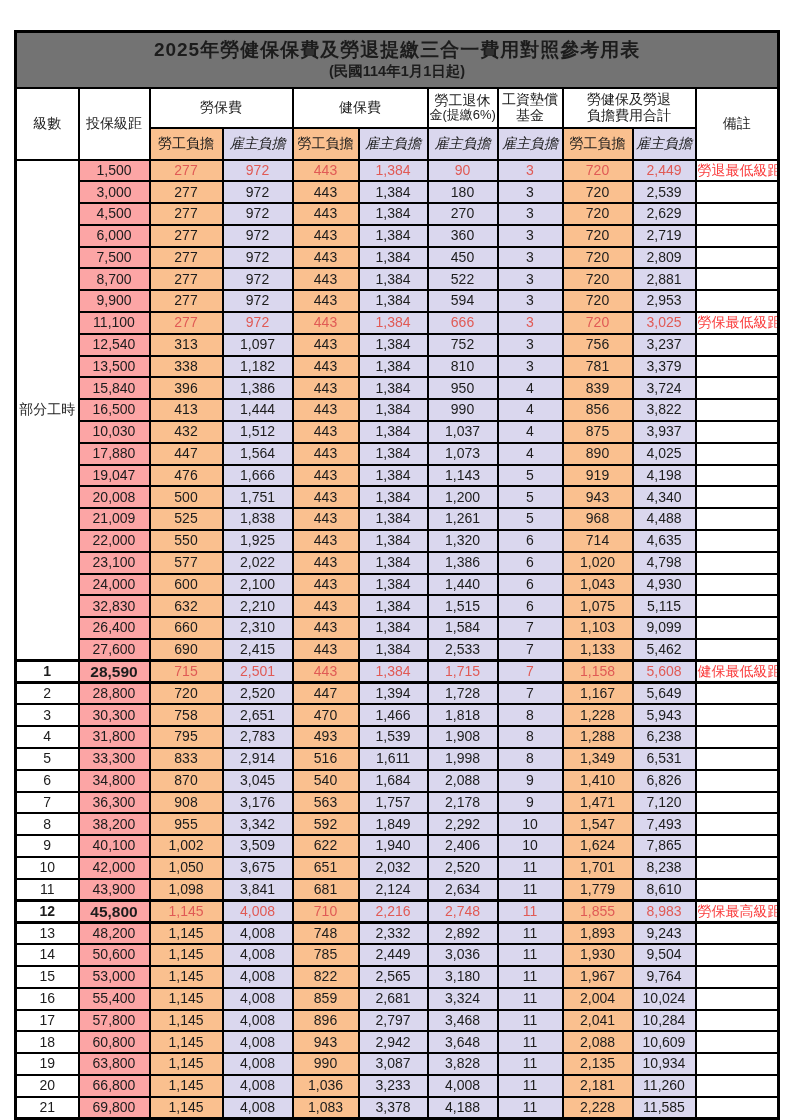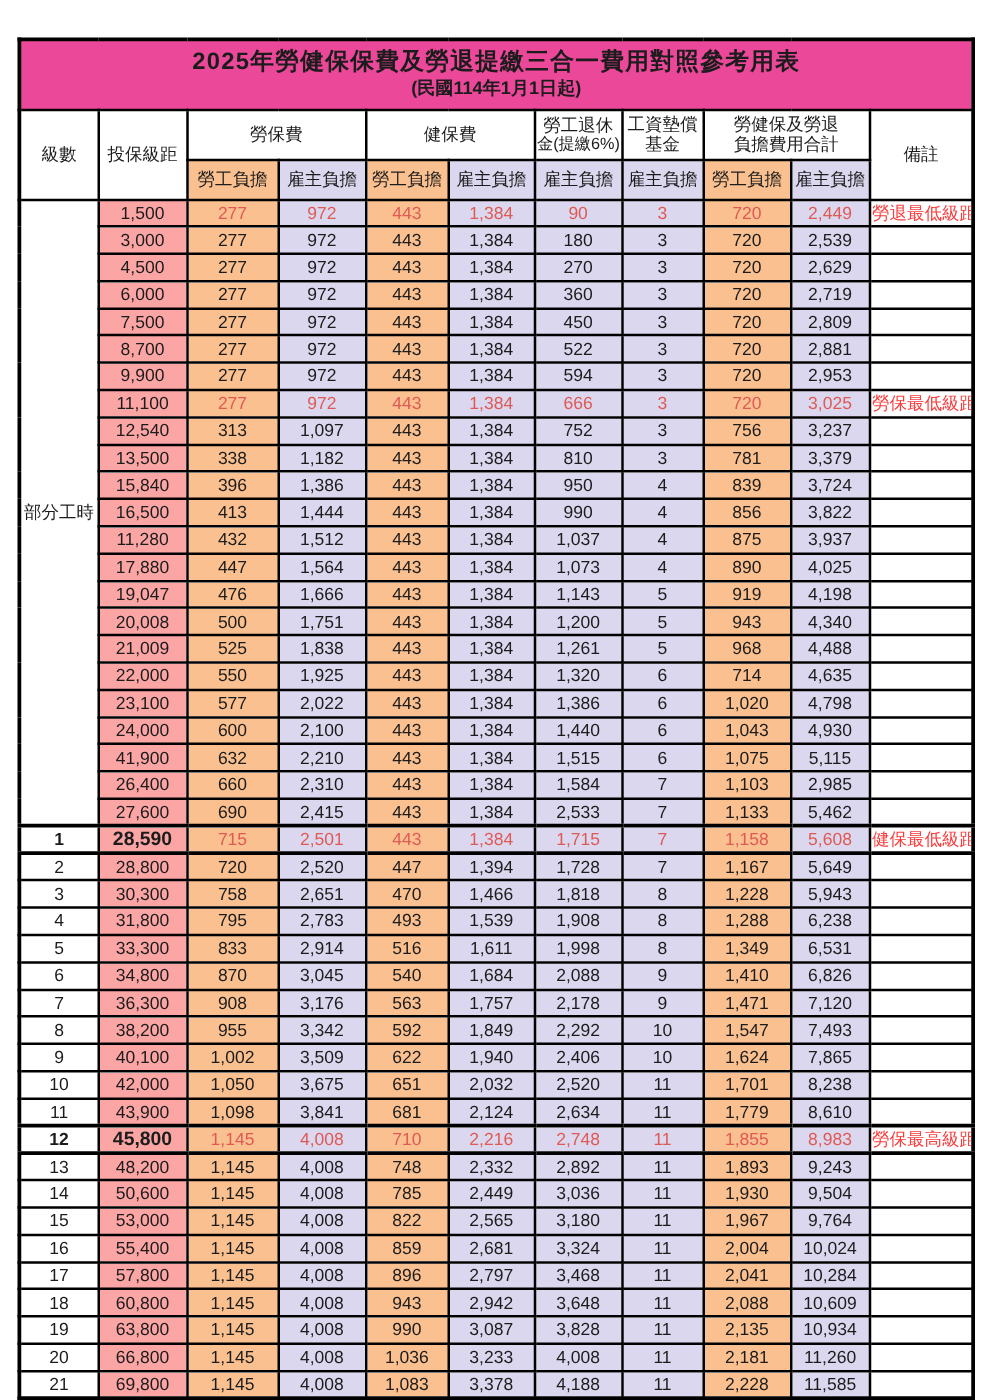--- a/index.html
+++ b/index.html
@@ -23,27 +23,27 @@
     border-collapse:collapse;table-layout:fixed;
     border:3px solid var(--border);
   }
   table.ref th,table.ref td{
     border:2px solid var(--border);
     padding:0 1px;
     text-align:center;vertical-align:middle;
     font-size:14px;line-height:1.1;
     overflow:hidden;white-space:nowrap;
   }
-  .title-cell{height:56px;background:#ec4899;margin-top:27px;}
+  .title-cell{height:56px;background:#737373;margin-top:27px;}
   .title-line{font-size:19px;font-weight:bold;letter-spacing:1px;}
   .subtitle-line{font-size:14.5px;font-weight:bold;margin-top:3px;}
   .grp{height:40px;font-weight:normal;font-size:14px;background:#fff;}
   .sub{height:32px;font-size:13px;font-weight:normal;}
   .sub.emp{background:var(--orange);}
-  .sub.er{background:var(--lav);}
+  .sub.er{background:var(--lav);font-style:italic;}
   tbody td{height:21.8px;}
   td.c-emp{background:var(--orange);}
   td.c-er{background:var(--lav);}
   td.level-cell{font-size:13.5px;background:#fff;margin-left:28px;}
   td.bracket-cell{font-size:14.5px;background:#fca5a5;}
   td.note-cell{font-size:11px;font-weight:normal;color:var(--red-note);background:#fff;padding:0;}
   tr.red-row td.c-emp,tr.red-row td.c-er{color:var(--red-val);}
   tr.emph td{border-top:3px solid var(--border);border-bottom:3px solid var(--border);}
   tr.emph td.bracket-cell{font-weight:bold;font-size:15.5px;}
   tr.emph td.level-cell{font-weight:bold;}
@@ -243,21 +243,21 @@
           <td class="c-er">1,444</td>
           <td class="c-emp">443</td>
           <td class="c-er">1,384</td>
           <td class="c-er">990</td>
           <td class="c-er">4</td>
           <td class="c-emp">856</td>
           <td class="c-er">3,822</td>
           <td class="note-cell"></td>
         </tr>
         <tr>
-          <td class="bracket-cell">11,280</td>
+          <td class="bracket-cell">10,030</td>
           <td class="c-emp">432</td>
           <td class="c-er">1,512</td>
           <td class="c-emp">443</td>
           <td class="c-er">1,384</td>
           <td class="c-er">1,037</td>
           <td class="c-er">4</td>
           <td class="c-emp">875</td>
           <td class="c-er">3,937</td>
           <td class="note-cell"></td>
         </tr>
@@ -339,41 +339,41 @@
           <td class="c-er">2,100</td>
           <td class="c-emp">443</td>
           <td class="c-er">1,384</td>
           <td class="c-er">1,440</td>
           <td class="c-er">6</td>
           <td class="c-emp">1,043</td>
           <td class="c-er">4,930</td>
           <td class="note-cell"></td>
         </tr>
         <tr>
-          <td class="bracket-cell">41,900</td>
+          <td class="bracket-cell">32,830</td>
           <td class="c-emp">632</td>
           <td class="c-er">2,210</td>
           <td class="c-emp">443</td>
           <td class="c-er">1,384</td>
           <td class="c-er">1,515</td>
           <td class="c-er">6</td>
           <td class="c-emp">1,075</td>
           <td class="c-er">5,115</td>
           <td class="note-cell"></td>
         </tr>
         <tr>
           <td class="bracket-cell">26,400</td>
           <td class="c-emp">660</td>
           <td class="c-er">2,310</td>
           <td class="c-emp">443</td>
           <td class="c-er">1,384</td>
           <td class="c-er">1,584</td>
           <td class="c-er">7</td>
           <td class="c-emp">1,103</td>
-          <td class="c-er">2,985</td>
+          <td class="c-er">9,099</td>
           <td class="note-cell"></td>
         </tr>
         <tr>
           <td class="bracket-cell">27,600</td>
           <td class="c-emp">690</td>
           <td class="c-er">2,415</td>
           <td class="c-emp">443</td>
           <td class="c-er">1,384</td>
           <td class="c-er">2,533</td>
           <td class="c-er">7</td>

